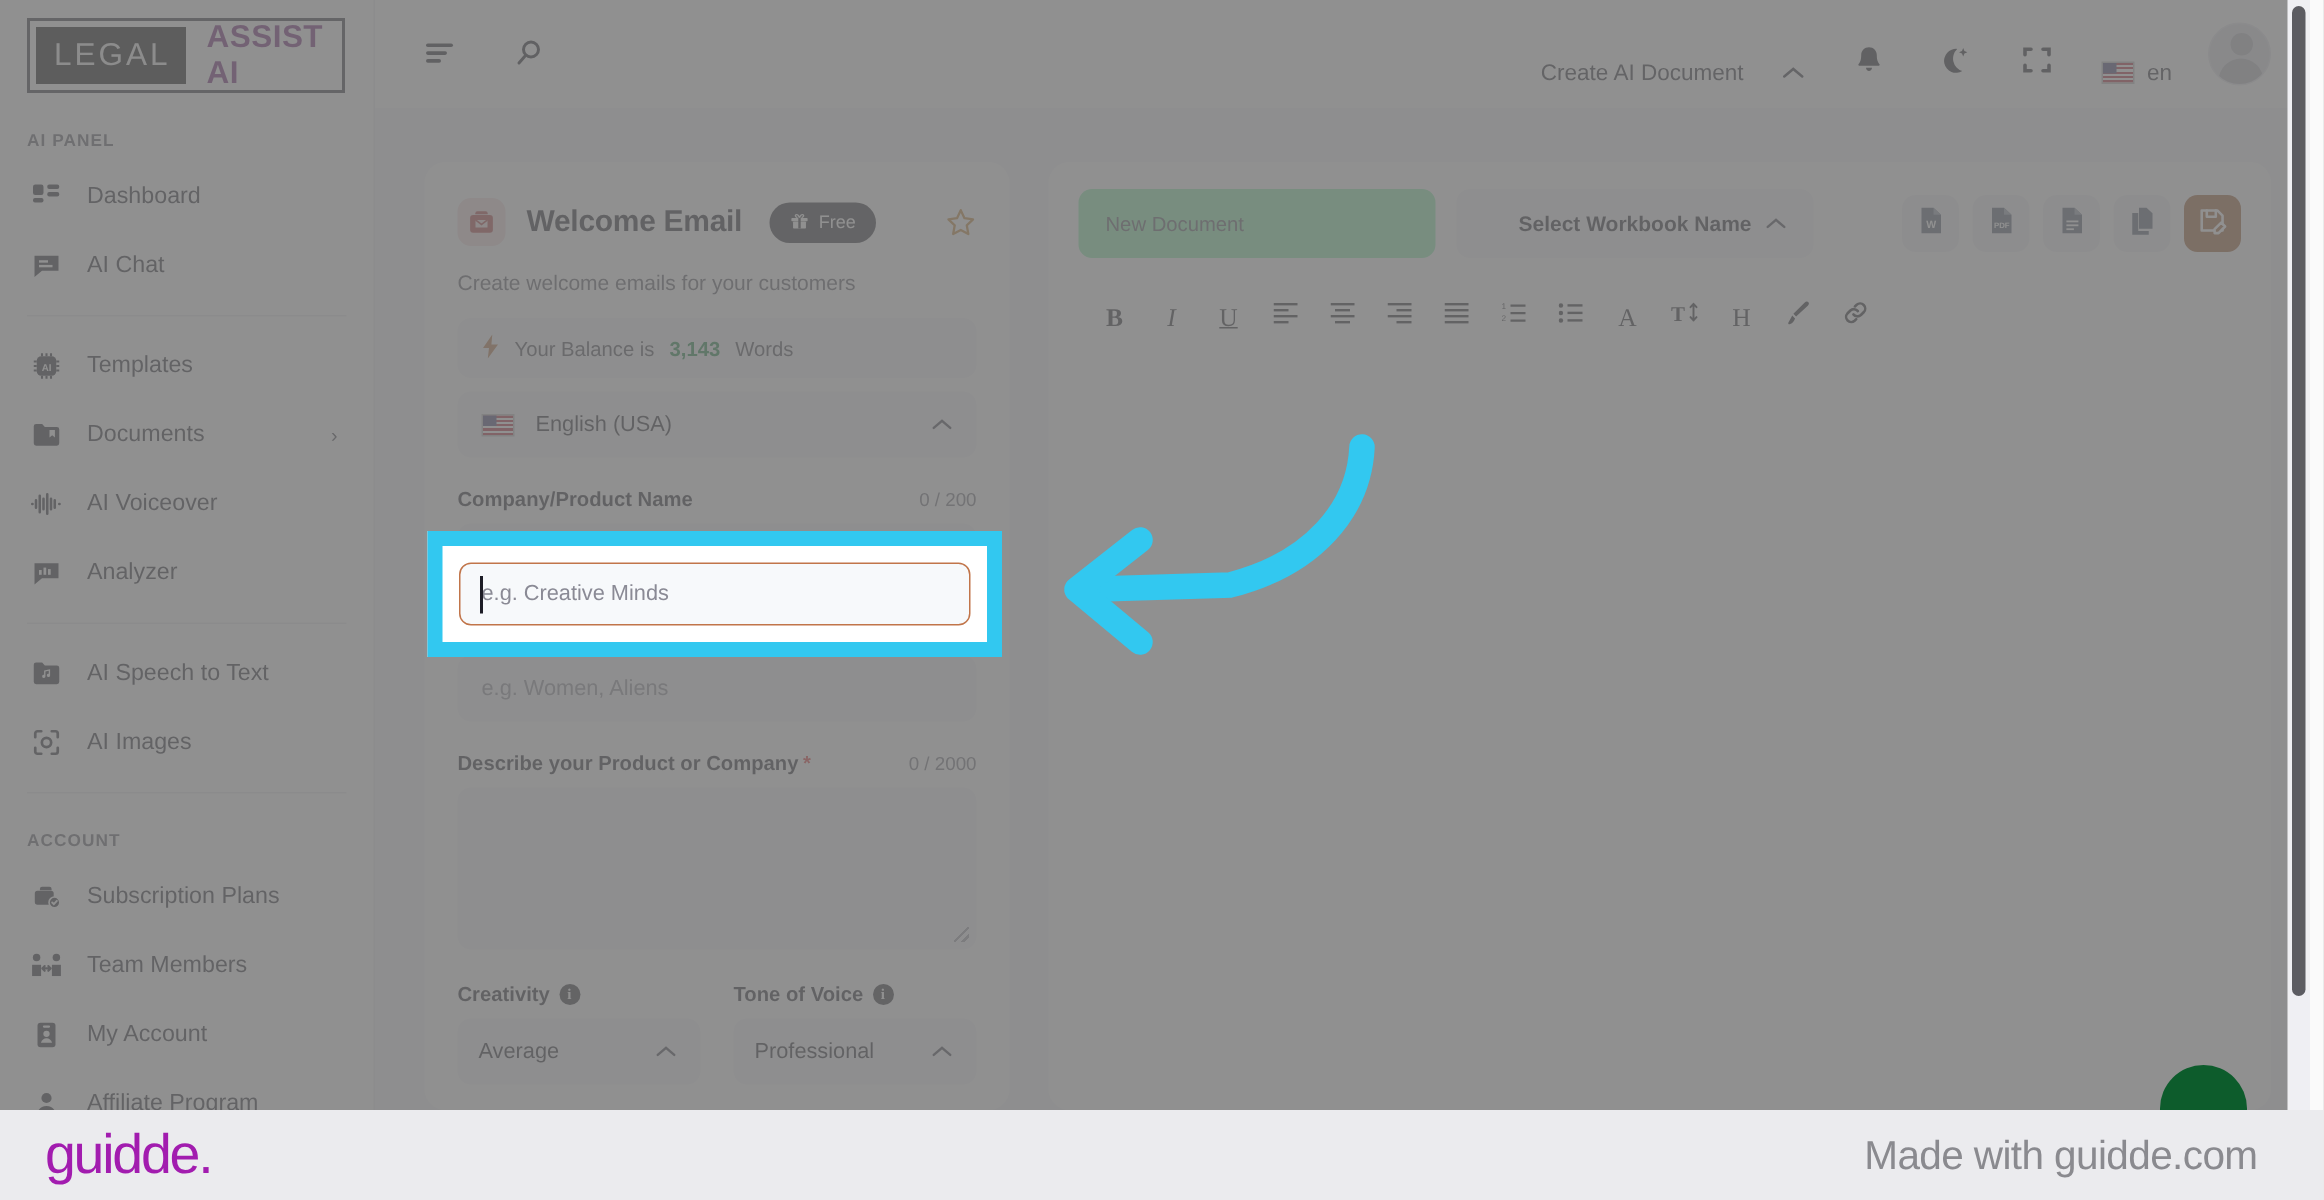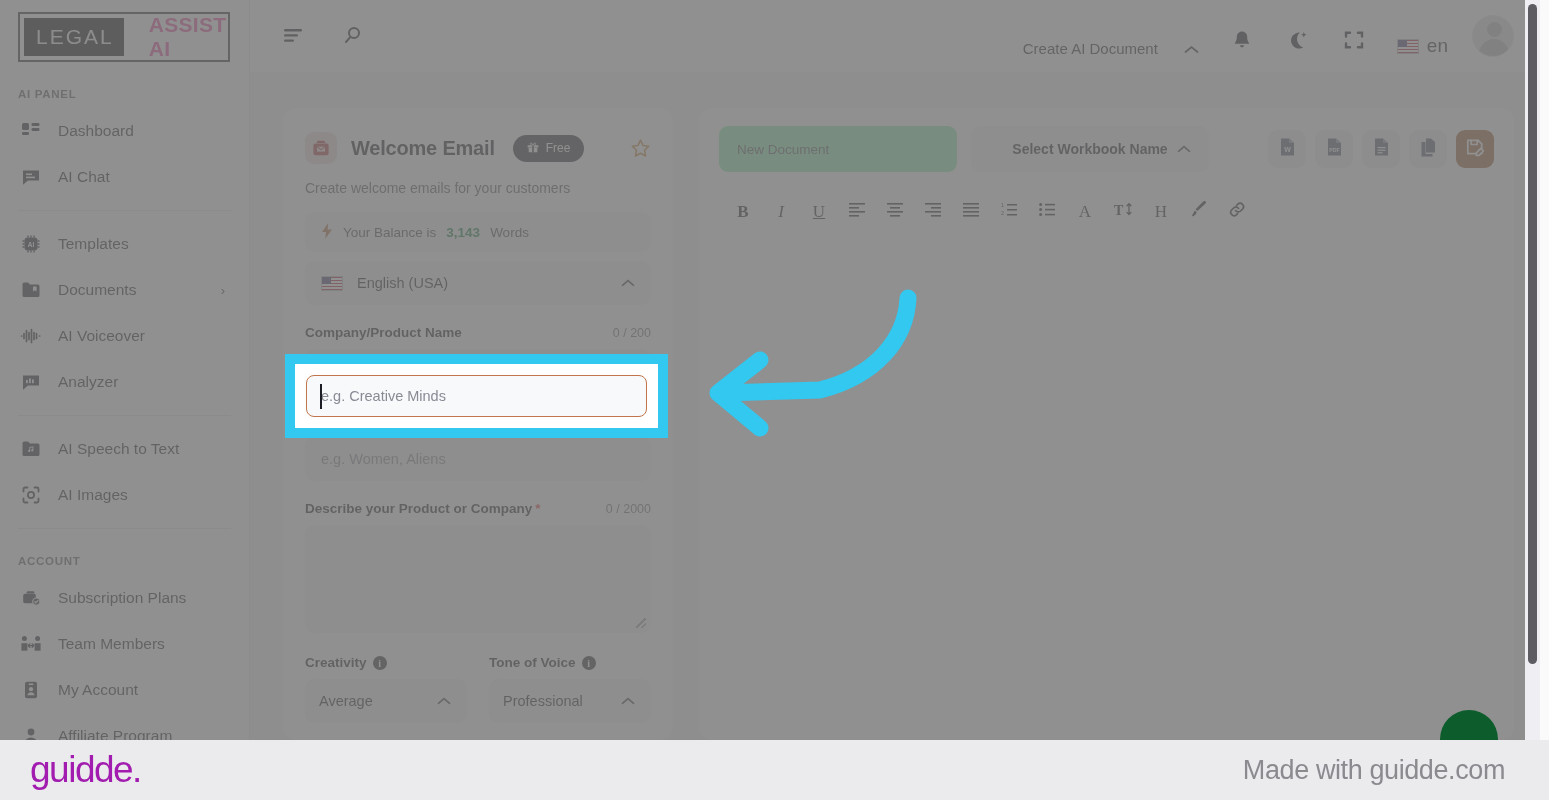--- a/index.html
+++ b/index.html
@@ -38,22 +38,22 @@
     display: flex; align-items: center;
     background: #ffffff;
   }
   .logo-black {
     background: #000; color: #e8e8e8;
     font-size: 21px; letter-spacing: 2px; font-weight: 400;
     padding: 7px 10px 7px 12px; margin-left: 4px;
     height: 38px; display: flex; align-items: center;
   }
   .logo-rest {
-    color: #ec4899; font-size: 21px; font-weight: 700; letter-spacing: .3px;
-    padding-left: 25px;
+    color: #701a75; font-size: 21px; font-weight: 700; letter-spacing: .3px;
+    padding-left: 14px;
   }
 
   .section-label {
     font-size: 11.5px; font-weight: 700; color: #5c5c66;
     letter-spacing: .7px; margin: 26px 0 8px 18px;
   }
   .nav-item {
     display: flex; align-items: center; gap: 16px;
     height: 46px; padding: 0 20px; cursor: pointer; position: relative;
   }
@@ -82,21 +82,21 @@
     background:
       linear-gradient(to bottom,
         #b22234 0 11.1%, #fff 11.1% 22.2%, #b22234 22.2% 33.3%, #fff 33.3% 44.4%,
         #b22234 44.4% 55.5%, #fff 55.5% 66.6%, #b22234 66.6% 77.7%, #fff 77.7% 88.8%, #b22234 88.8% 100%);
     position: relative; border: .5px solid #bbb;
   }
   .flag::before {
     content: ""; position: absolute; left: 0; top: 0; width: 44%; height: 54%;
     background: #3c3b6e;
   }
-  .lang-code { font-size: 19px; font-weight: 400; color: #23232d; margin-left: 8px; }
+  .lang-code { font-size: 15px; font-weight: 400; color: #23232d; margin-left: 8px; }
   .avatar {
     width: 42px; height: 42px; border-radius: 50%;
     background: #dcdce2; margin-left: 24px; border: 1px solid #e4e4ea;
     display: flex; align-items: flex-end; justify-content: center; overflow: hidden; cursor: pointer;
   }
   .avatar-inner { position: relative; width: 42px; height: 42px; }
   .avatar-inner .h { position: absolute; left: 13.5px; top: 8px; width: 15px; height: 15px; border-radius: 50%; background: #b3b3bb; }
   .avatar-inner .b { position: absolute; left: 6px; top: 25px; width: 30px; height: 20px; border-radius: 15px 15px 0 0; background: #b3b3bb; }
 
   

